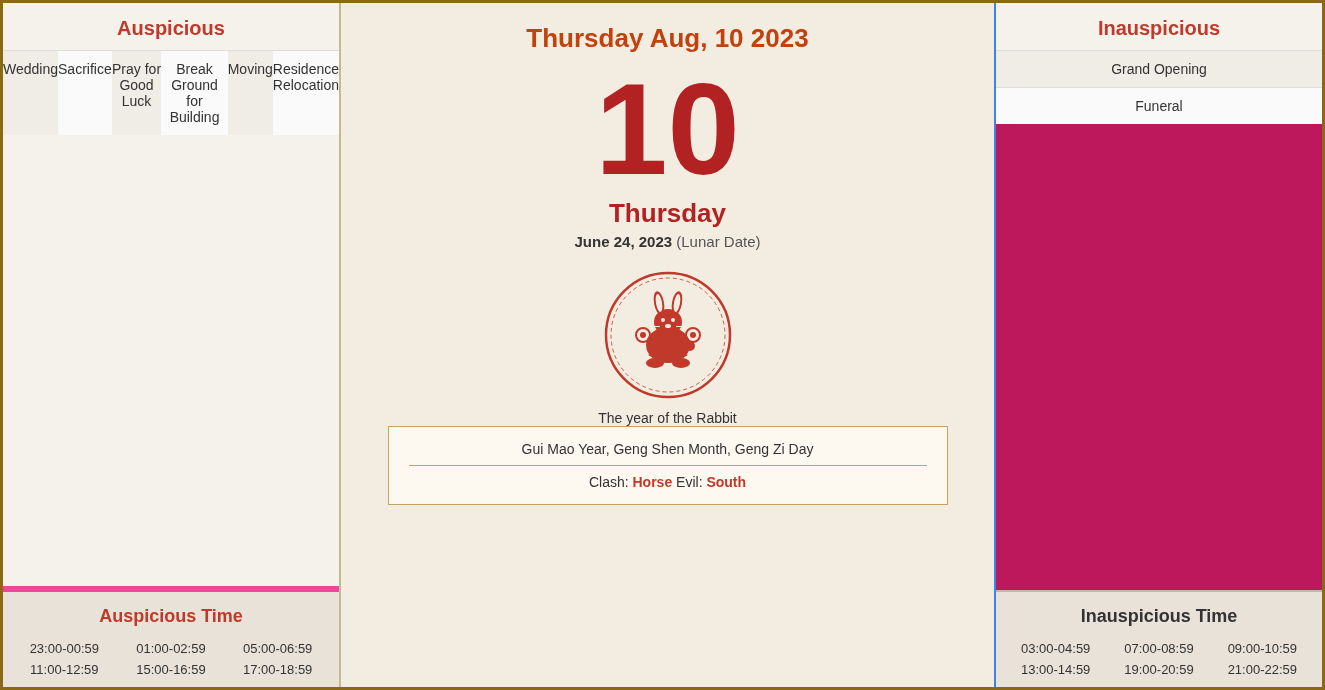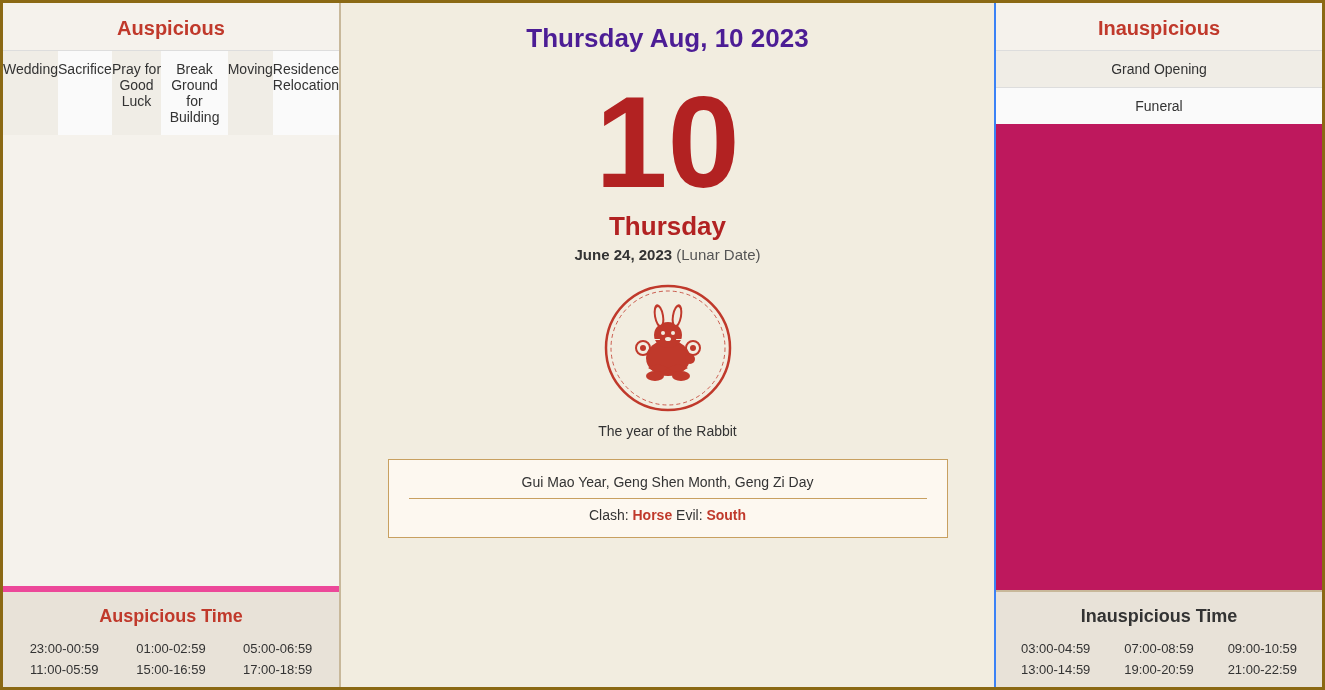--- a/index.html
+++ b/index.html
@@ -96,22 +96,22 @@
       flex-direction: column;
       align-items: center;
       background: #f2ede0;
       padding: 20px 10px 10px;
       position: relative;
     }
 
     .main-date-heading {
       font-size: 26px;
       font-weight: bold;
-      color: #4c1d95;
-      margin-bottom: 23px;
+      color: #c2410c;
+      margin-bottom: 10px;
     }
 
     .big-day-number {
       font-size: 130px;
       font-weight: bold;
       color: #b22222;
       line-height: 1;
       margin-bottom: 4px;
     }
 
@@ -139,21 +139,20 @@
 
     .rabbit-circle {
       width: 130px;
       height: 130px;
       margin-bottom: 10px;
     }
 
     .year-label {
       font-size: 14px;
       color: #333;
-      margin-bottom: 20px;
     }
 
     .info-box {
       border: 1px solid #c8a060;
       background: #fdf8f0;
       width: 90%;
       max-width: 560px;
       padding: 14px 20px;
       text-align: center;
     }
@@ -246,21 +245,21 @@
           <div class="auspicious-item">Moving</div>
           <div class="auspicious-item">Residence Relocation</div>
         </div>
     </div>
     <div class="left-bottom">
       <div class="auspicious-time-title">Auspicious Time</div>
       <div class="time-grid">
       <div class="time-item">23:00-00:59</div>
           <div class="time-item">01:00-02:59</div>
           <div class="time-item">05:00-06:59</div>
-          <div class="time-item">11:00-05:59</div>
+          <div class="time-item">11:00-12:59</div>
           <div class="time-item">15:00-16:59</div>
           <div class="time-item">17:00-18:59</div>
         </div>
     </div>
   </div>
 
   <div class="center-panel">
     <div class="main-date-heading">Thursday Aug, 10 2023</div>
     <div class="big-day-number">10</div>
     <div class="day-name">Thursday</div>

